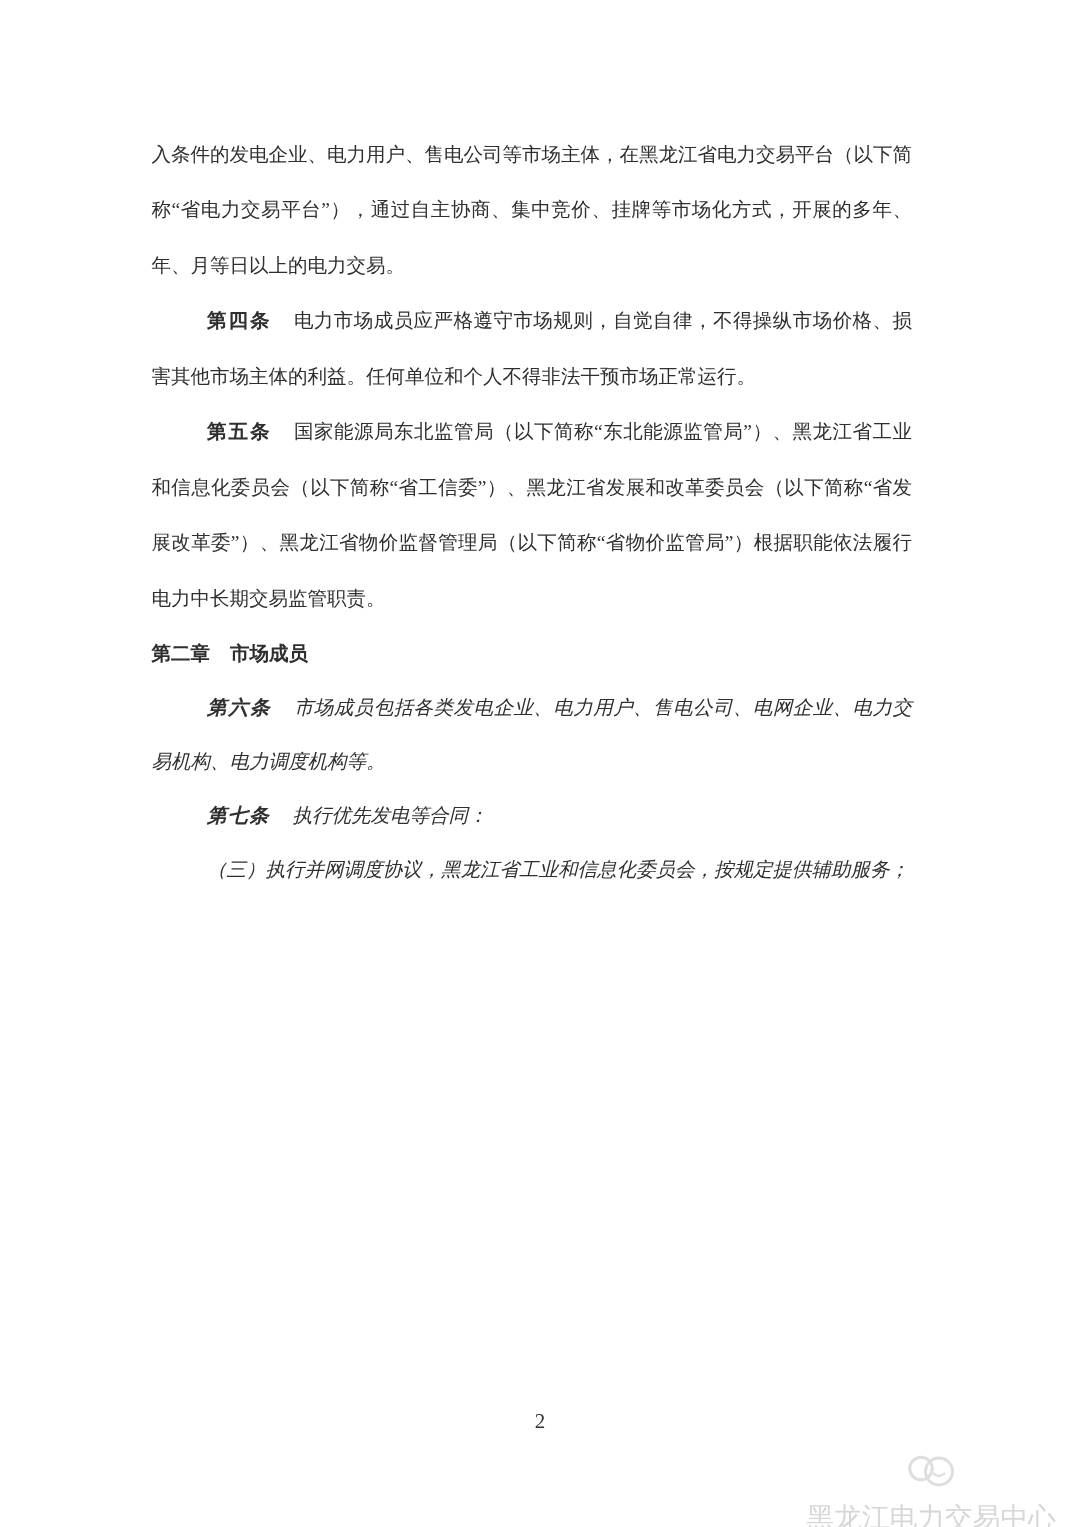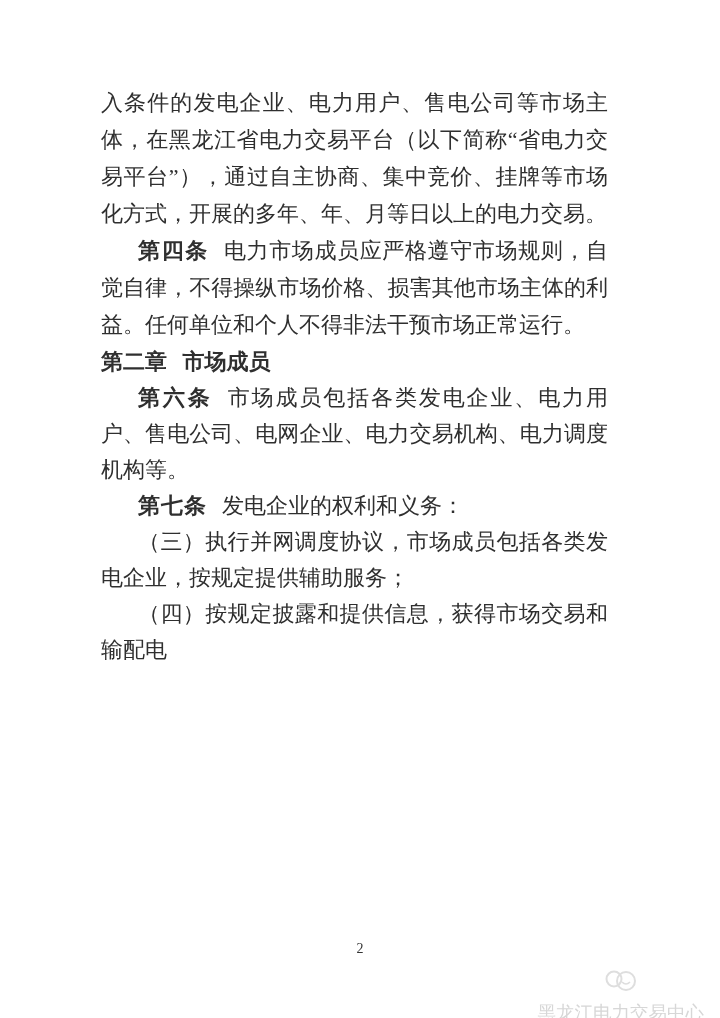--- a/index.html
+++ b/index.html
@@ -8,41 +8,41 @@
     background: #ffffff;
     position: relative;
     overflow: hidden;
     font-family: "Liberation Serif", "DejaVu Serif", serif;
     color: #2f2f2f;
   }
   .page { position: absolute; inset: 0; background: #ffffff; }
   .content {
     position: absolute;
     left: 101px; top: 84px; width: 507px;
-    font-size: 22px;
+    font-size: 13px;
     line-height: 37px;
     text-align: justify;
     text-justify: inter-ideograph;
   }
   .content p { margin: 0; padding: 0; }
   .para-indent { text-indent: 37px; }
   .lead {
     font-weight: bold;
     margin-right: 15px;
     letter-spacing: 1px;
     margin-top: 16px;
   }
   .chapter {
     margin: 16px 0 15px 0;
     font-weight: bold;
     text-indent: 0;
     word-spacing: 10px;
     line-height: 37px;
   }
-  .block-b { line-height: 36px; }
+  .block-b { line-height: 36px; font-style: italic; }
   .pageno {
     position: absolute;
     left: 0; top: 941px; width: 720px;
     text-align: center;
     font-size: 14px;
     color: #333333;
   }
   .watermark {
     position: absolute;
     top: 966px; right: 16px;
@@ -61,34 +61,34 @@
 <body>
 
 <div class="page">
 
   <div class="content">
 
     <p>入条件的发电企业、电力用户、售电公司等市场主体，在黑龙江省电力交易平台（以下简称“省电力交易平台”），通过自主协商、集中竞价、挂牌等市场化方式，开展的多年、年、月等日以上的电力交易。</p>
 
     <p class="para-indent"><span class="lead">第四条</span><span>电力市场成员应严格遵守市场规则，自觉自律，不得操纵市场价格、损害其他市场主体的利益。任何单位和个人不得非法干预市场正常运行。</span></p>
 
+    <p class="para-indent"><span class="lead">第五条</span><span>国家能源局东北监管局（以下简称“东北能源监管局”）、黑龙江省工业和信息化委员会（以下简称“省工信委”）、黑龙江省发展和改革委员会（以下简称“省发展改革委”）、黑龙江省物价监督管理局（以下简称“省物价监管局”）根据职能依法履行电力中长期交易监管职责。</span></p>
 
     <p class="chapter">第二章 市场成员</p>
 
     <div class="block-b">
 
       <p class="para-indent"><span class="lead">第六条</span><span>市场成员包括各类发电企业、电力用户、售电公司、电网企业、电力交易机构、电力调度机构等。</span></p>
 
-      <p class="para-indent"><span class="lead">第七条</span><span>发电企业的权利和义务：</span></p>
+      <p class="para-indent"><span class="lead">第七条</span><span>执行优先发电等合同：</span></p>
 
 
 
-      <p class="para-indent">（三）执行并网调度协议，市场成员包括各类发电企业，按规定提供辅助服务；</p>
+      <p class="para-indent">（三）执行并网调度协议，黑龙江省工业和信息化委员会，按规定提供辅助服务；</p>
 
-      <p class="para-indent">（四）按规定披露和提供信息，获得市场交易和输配电</p>
 
     </div>
   </div>
 
   <div class="pageno">2</div>
 
   <div class="watermark">
     <span class="wm-logo">
       <svg width="32" height="28" viewBox="0 0 32 28">
         <circle cx="9" cy="13" r="7.5" fill="none" stroke="#dedede" stroke-width="2"></circle>

